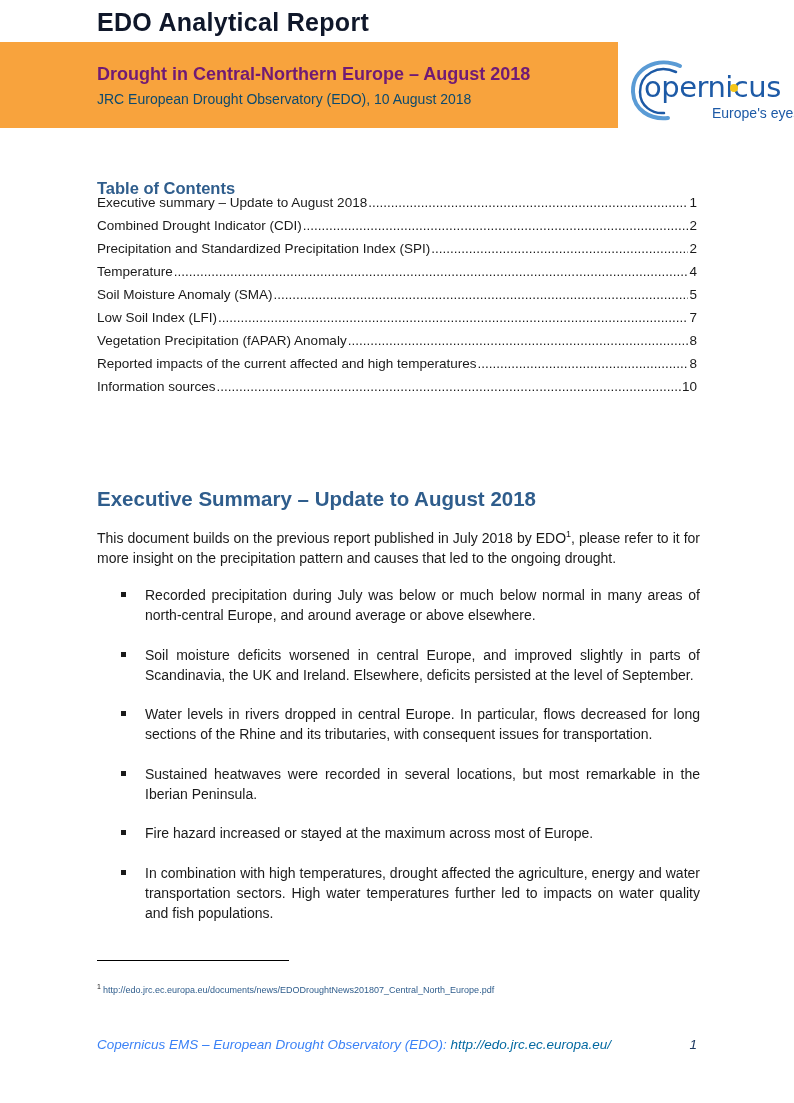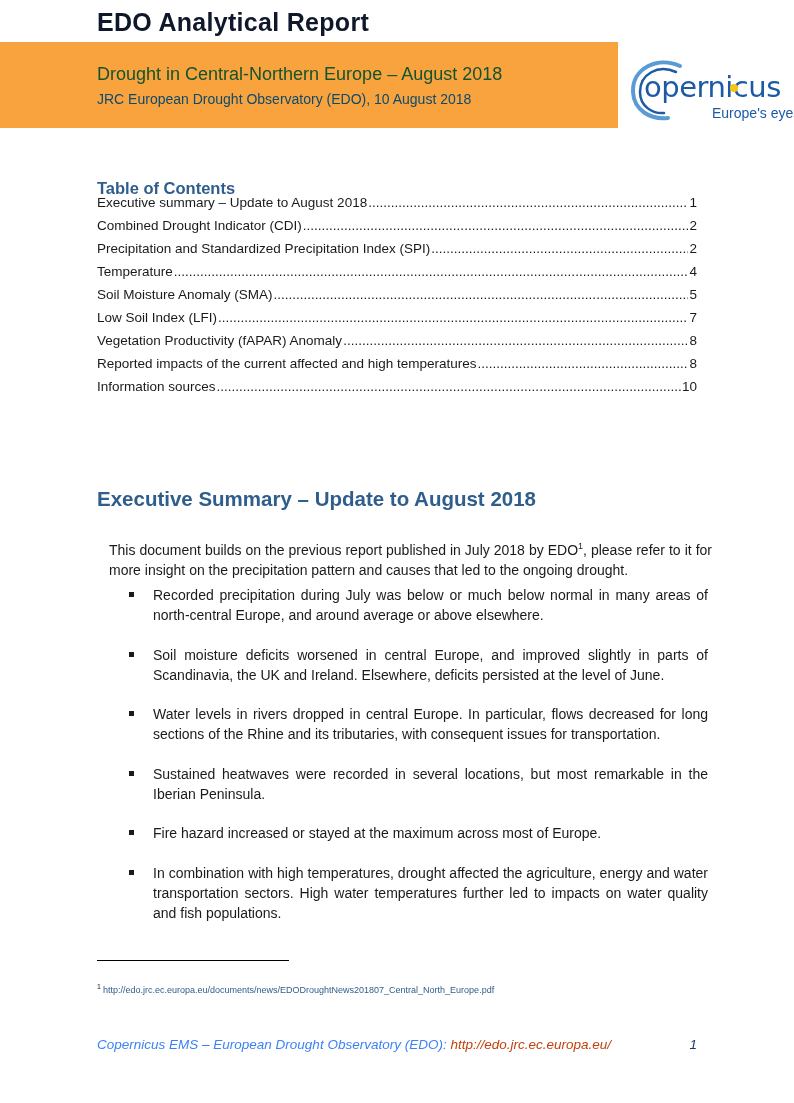--- a/index.html
+++ b/index.html
@@ -1,49 +1,49 @@
 <!DOCTYPE html>
 <html><head>
   <meta charset="utf-8">
   <style>
     html, body { margin: 0; padding: 0; background: #ffffff; }
     body { width: 794px; height: 1103px; position: relative; overflow: hidden;
            font-family: "Liberation Sans", "DejaVu Sans", sans-serif; color: #1a1a1a; }
     .report-label { position: absolute; left: 97px; top: 8px; font-size: 25px; font-weight: bold;
                     color: #0f172a; letter-spacing: 0.3px; }
     .banner { position: absolute; left: 0; top: 42px; width: 618px; height: 86px; background: #f8a33d; }
-    .banner-title { position: absolute; left: 97px; top: 22px; font-size: 18px; font-weight: normal; color: #14532d; white-space: nowrap; }
+    .banner-title { position: absolute; left: 97px; top: 22px; font-size: 18px; font-weight: bold; color: #701a75; white-space: nowrap; }
     .banner-sub { position: absolute; left: 97px; top: 49px; font-size: 14px; color: #0c4a6e; white-space: nowrap; }
     .logo { position: absolute; left: 628px; top: 58px; width: 150px; height: 66px; }
     .logo-word { position: absolute; left: 16px; top: 12px; font-size: 29px; color: #1d5aa6; letter-spacing: -0.5px; font-family: "DejaVu Sans", sans-serif; }
     .logo-tag { position: absolute; left: 60px; top: 47px; font-size: 14px; color: #1d5aa6; white-space: nowrap; margin-left: 24px; }
     .logo-arc { position: absolute; left: 0; top: 0; }
     .logo-dot { position: absolute; left: 102px; top: 26px; width: 8px; height: 8px; border-radius: 50%; background: #f5c518; }
 
     .toc-title { position: absolute; left: 97px; top: 153px; font-size: 16.5px; font-weight: bold; color: #2f5d8c; margin-top: 26px; }
     .toc { position: absolute; left: 97px; top: 195px; width: 600px; }
     .toc-row { display: flex; align-items: baseline; height: 23px; font-size: 13.5px; color: #1a1a1a; cursor: pointer; }
     .toc-label { white-space: nowrap; }
     .toc-dots { flex: 1; overflow: hidden; white-space: nowrap; color: #1a1a1a; margin: 0 1px; }
     .toc-dots::before { content: ".............................................................................................................................................................................................................................."; }
     .toc-page { white-space: nowrap; }
 
     .exec-title { position: absolute; left: 97px; top: 487px; font-size: 20.5px; font-weight: bold; color: #2f5d8c; white-space: nowrap; }
     .intro { position: absolute; left: 97px; top: 528px; width: 603px; font-size: 14px; line-height: 20px; text-align: justify; }
     .intro sup { font-size: 9px; line-height: 0; }
-    .bullets { position: absolute; left: 105px; top: 585px; width: 603px; margin: 0; padding: 0; list-style: none; }
+    .bullets { position: absolute; left: 97px; top: 585px; width: 603px; margin: 0; padding: 0; list-style: none; }
     .bullet { position: relative; padding-left: 48px; font-size: 14px; line-height: 20px; text-align: justify; margin-bottom: 19.5px; }
     .bullet-mark { position: absolute; left: 24px; top: 7px; width: 5px; height: 5px; background: #1a1a1a; }
 
     .fn-rule { position: absolute; left: 97px; top: 960px; width: 192px; height: 1px; background: #000000; }
     .footnote { position: absolute; left: 97px; top: 983px; font-size: 9px; color: #2f5d8c; white-space: nowrap; }
     .footnote .fn-num { color: #1a1a1a; font-size: 7px; vertical-align: super; margin-right: 2px; }
     .footer { position: absolute; left: 97px; top: 1037px; width: 600px; font-size: 13.5px; font-style: italic; }
     .footer-text { color: #3b82f6; }
-    .footer-link { color: #c2410c; }
+    .footer-link { color: #0369a1; }
     .footer-page { position: absolute; right: 0; top: 0; color: #1f3b63; }
   </style>
 </head>
 <body>
 
 <div class="report-label">EDO Analytical Report</div>
 
 <div class="banner">
   <div class="banner-title">Drought in Central-Northern Europe – August 2018</div>
   <div class="banner-sub">JRC European Drought Observatory (EDO), 10 August 2018</div>
@@ -85,43 +85,43 @@
       <span class="toc-label">Soil Moisture Anomaly (SMA)</span>
       <span class="toc-dots"></span>
       <span class="toc-page">5</span>
     </div>
   <div class="toc-row">
       <span class="toc-label">Low Soil Index (LFI)</span>
       <span class="toc-dots"></span>
       <span class="toc-page">7</span>
     </div>
   <div class="toc-row">
-      <span class="toc-label">Vegetation Productivity (fAPAR) Anomaly </span>
+      <span class="toc-label">Vegetation Precipitation (fAPAR) Anomaly </span>
       <span class="toc-dots"></span>
       <span class="toc-page">8</span>
     </div>
   <div class="toc-row">
       <span class="toc-label">Reported impacts of the current affected and high temperatures </span>
       <span class="toc-dots"></span>
       <span class="toc-page">8</span>
     </div>
   <div class="toc-row">
       <span class="toc-label">Information sources</span>
       <span class="toc-dots"></span>
       <span class="toc-page">10</span>
     </div>
 </div>
 
 <div class="exec-title">Executive Summary – Update to August 2018</div>
 
-<p class="intro" style="margin:12px;"><span>This document builds on the previous report published in July 2018 by EDO</span><sup>1</sup><span>, please refer to it for more insight on the precipitation pattern and causes that led to the ongoing drought.</span></p>
+<p class="intro" style="margin:0;"><span>This document builds on the previous report published in July 2018 by EDO</span><sup>1</sup><span>, please refer to it for more insight on the precipitation pattern and causes that led to the ongoing drought.</span></p>
 
 <ul class="bullets">
   <li class="bullet"><span class="bullet-mark"></span><span>Recorded precipitation during July was below or much below normal in many areas of north-central Europe, and around average or above elsewhere.</span></li>
-  <li class="bullet"><span class="bullet-mark"></span><span>Soil moisture deficits worsened in central Europe, and improved slightly in parts of Scandinavia, the UK and Ireland. Elsewhere, deficits persisted at the level of June.</span></li>
+  <li class="bullet"><span class="bullet-mark"></span><span>Soil moisture deficits worsened in central Europe, and improved slightly in parts of Scandinavia, the UK and Ireland. Elsewhere, deficits persisted at the level of September.</span></li>
   <li class="bullet"><span class="bullet-mark"></span><span>Water levels in rivers dropped in central Europe. In particular, flows decreased for long sections of the Rhine and its tributaries, with consequent issues for transportation.</span></li>
   <li class="bullet"><span class="bullet-mark"></span><span>Sustained heatwaves were recorded in several locations, but most remarkable in the Iberian Peninsula.</span></li>
   <li class="bullet"><span class="bullet-mark"></span><span>Fire hazard increased or stayed at the maximum across most of Europe.</span></li>
   <li class="bullet"><span class="bullet-mark"></span><span>In combination with high temperatures, drought affected the agriculture, energy and water transportation sectors. High water temperatures further led to impacts on water quality and fish populations.</span></li>
 </ul>
 
 <div class="fn-rule"></div>
 <div class="footnote"><span class="fn-num">1</span><span>http://edo.jrc.ec.europa.eu/documents/news/EDODroughtNews201807_Central_North_Europe.pdf</span></div>
 
 <div class="footer">

